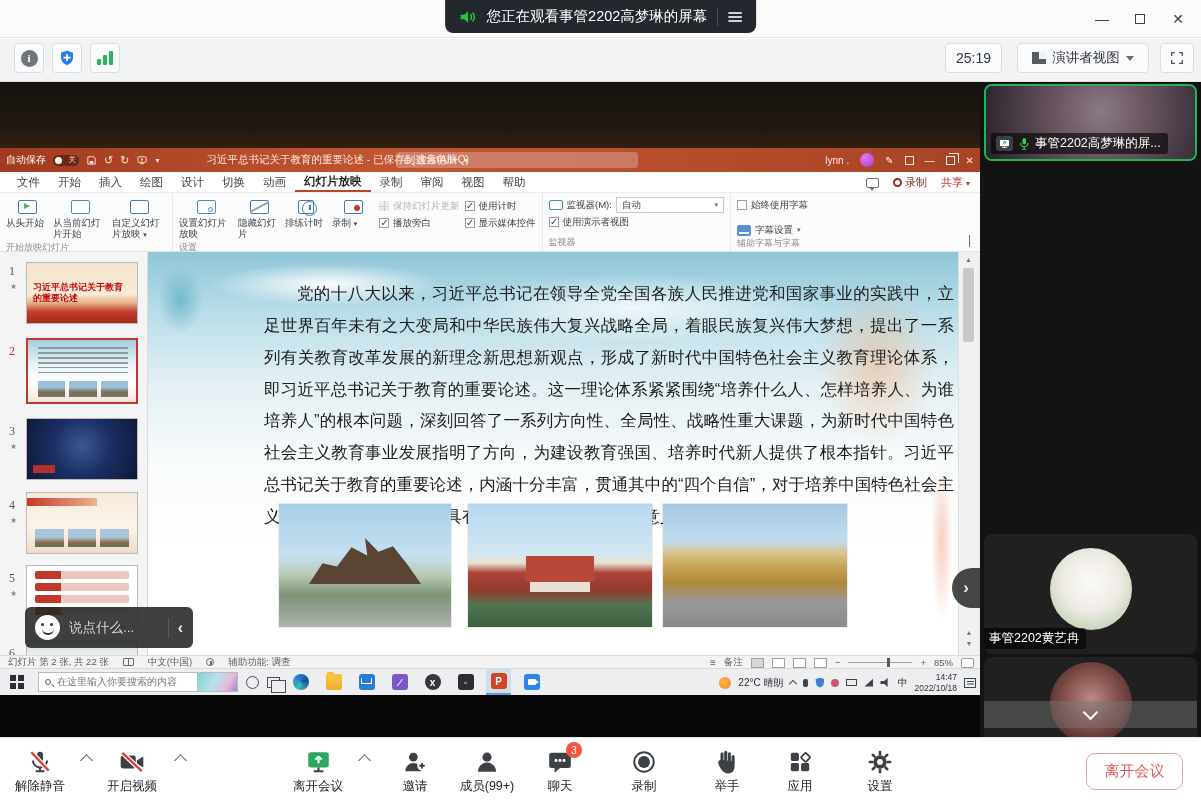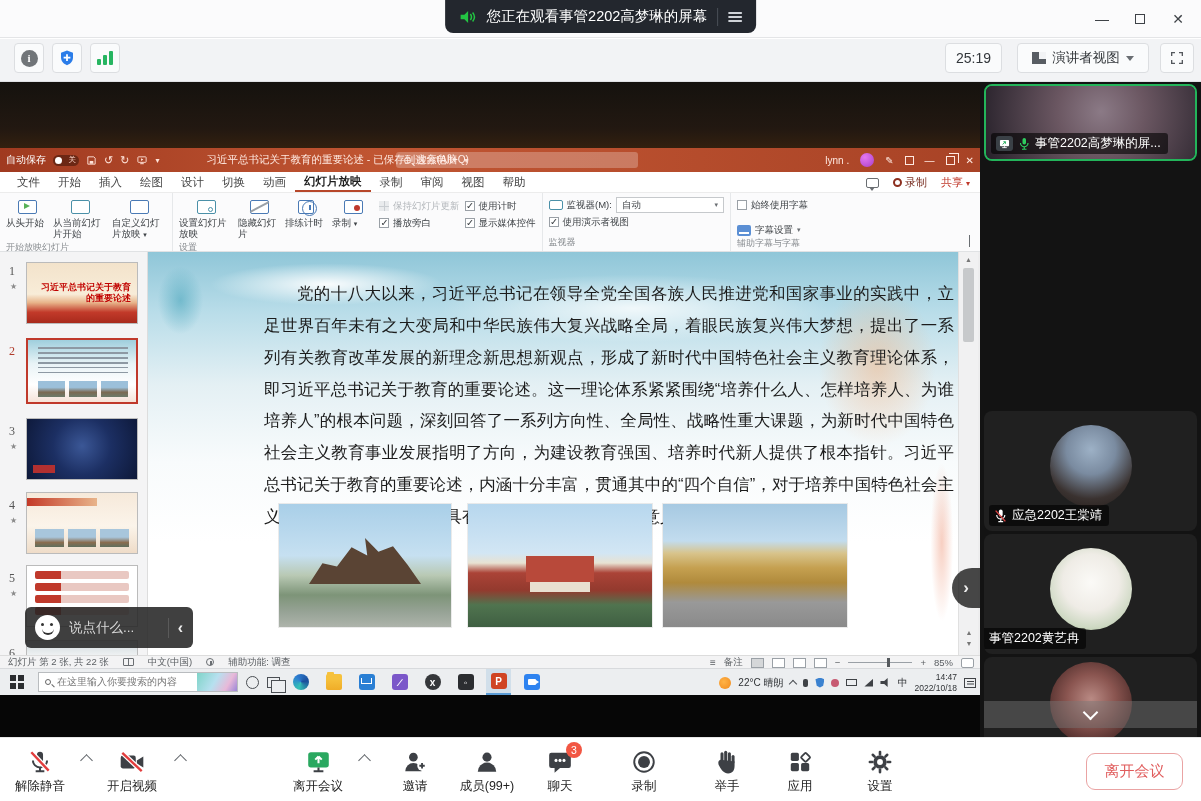--- a/index.html
+++ b/index.html
@@ -79,21 +79,21 @@
   .rib-collapse{position:absolute;right:10px;bottom:4px}
 
   
   .ppt-content{position:absolute;left:0;top:170px;width:980px;height:403px;background:#ededee}
   .thumbs{position:absolute;left:0;top:0;width:148px;height:403px;background:#f4f4f5;border-right:1px solid #ddd}
   .tnum{position:absolute;left:9px;width:16px;font-size:12px;color:#555;font-family:"Liberation Serif",serif}
   .tstar{position:absolute;left:10px;font-size:8px;color:#8a8a8a}
   .thumb{position:absolute;left:26px;width:112px;height:62px;background:#fff;border:1px solid #bbb;overflow:hidden}
   .thumb.sel{border:2px solid #c0392b}
   .t1bg{width:100%;height:100%;background:linear-gradient(180deg,#f3e3cb 0%,#f8ecd8 52%,#e8b48a 66%,#c23a2a 82%,#a82a1c 100%);display:flex;align-items:center;justify-content:center}
-  .t1text{color:#c00000;font-weight:bold;font-size:9px;text-align:right;line-height:1.2;padding:0 6px;text-shadow:0 0 1px #ffd}
+  .t1text{color:#c00000;font-weight:bold;font-size:9px;text-align:left;line-height:1.2;padding:0 6px;text-shadow:0 0 1px #ffd}
   .t2bg{width:100%;height:100%;background:linear-gradient(180deg,#9fcfdd 0%,#e8f3f6 38%,#fff 72%,#f6e3d8 100%);position:relative}
   .t2lines{position:absolute;left:10px;right:8px;top:7px;height:26px;background:repeating-linear-gradient(180deg,#8d99a3 0 1.5px,transparent 1.5px 5px)}
   .t2pics{position:absolute;left:10px;right:8px;bottom:5px;height:16px;display:flex;gap:4px}
   .t2pics i{flex:1;background:linear-gradient(180deg,#9cc0da 40%,#7b6a52 70%,#6b7b6a 100%)}
   .t3bg{width:100%;height:100%;background:radial-gradient(circle at 50% 45%,#3b5796 0%,#1c2f63 45%,#0d1838 100%);position:relative}
   .t3bg::after{content:"";position:absolute;left:6px;bottom:6px;width:22px;height:8px;background:#b23030}
   .t4bg{width:100%;height:100%;background:linear-gradient(180deg,#f6e9da 0%,#fbf4ea 55%,#efdcc8 100%);position:relative}
   .t4bg::before{content:"";position:absolute;left:0;top:5px;width:70px;height:8px;background:linear-gradient(90deg,#c43a28,#e8b48a)}
   .t4pics{position:absolute;left:8px;right:8px;bottom:6px;height:18px;display:flex;gap:4px}
   .t4pics i{flex:1;background:linear-gradient(180deg,#a8c6dc 45%,#8a6d4f 75%,#5f6f5d 100%)}
@@ -593,32 +593,20 @@
             <rect x="9" y="1" width="7" height="13" rx="3.5" fill="#2ecc5e"></rect>
             <path d="M5 11 a7.5 7.5 0 0 0 15 0" stroke="#2ecc5e" stroke-width="2.4" fill="none"></path>
             <path d="M12.5 19 v4 M8 23.5 h9" stroke="#2ecc5e" stroke-width="2.4"></path>
           </svg>
         <span>事管2202高梦琳的屏...</span>
       </div>
     </div>
 
 
 
-    <div class="tile" style="top:329px;height:120px">
-      <div class="pav av4"></div>
-      <div class="plabel">
-        <svg width="13" height="14" viewBox="0 0 24 26">
-            <rect x="9" y="1" width="7" height="13" rx="3.5" fill="#fff"></rect>
-            <path d="M5 11 a7.5 7.5 0 0 0 15 0" stroke="#fff" stroke-width="2.2" fill="none"></path>
-            <path d="M12.5 19 v4 M8 23.5 h9" stroke="#fff" stroke-width="2.2"></path>
-            <path d="M3 3 L21 23" stroke="#d94141" stroke-width="2.6"></path>
-          </svg>
-        <span>应急2202王棠靖</span>
-      </div>
-    </div>
 
     <div class="tile" style="top:452px;height:120px">
       <div class="pav av5"></div>
       <div class="plabel" style="left:0;border-radius:0 3px 3px 0">
         <span>事管2202黄艺冉</span>
       </div>
     </div>
 
     <div class="tile" style="top:575px;height:120px">
       <div class="pav av6" style="top:38%"></div>

